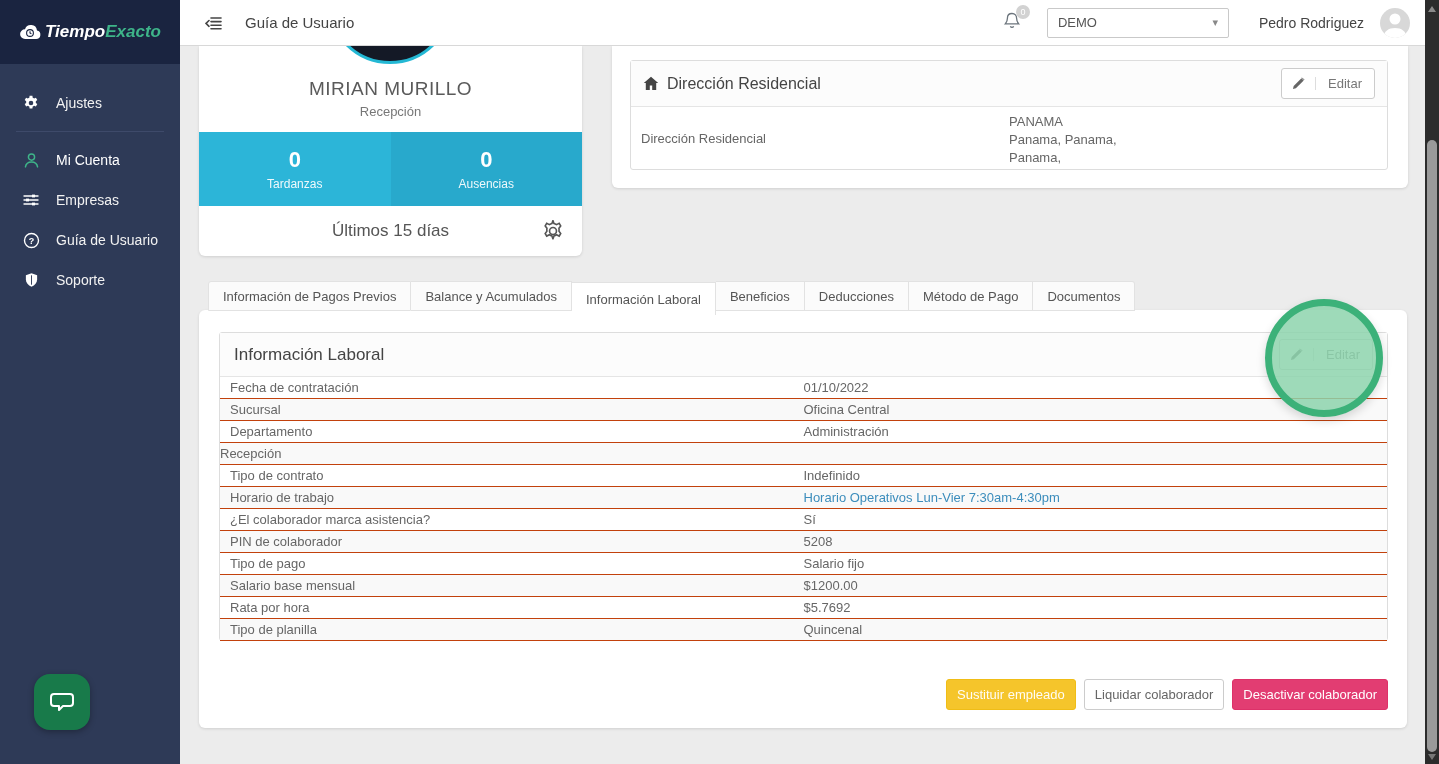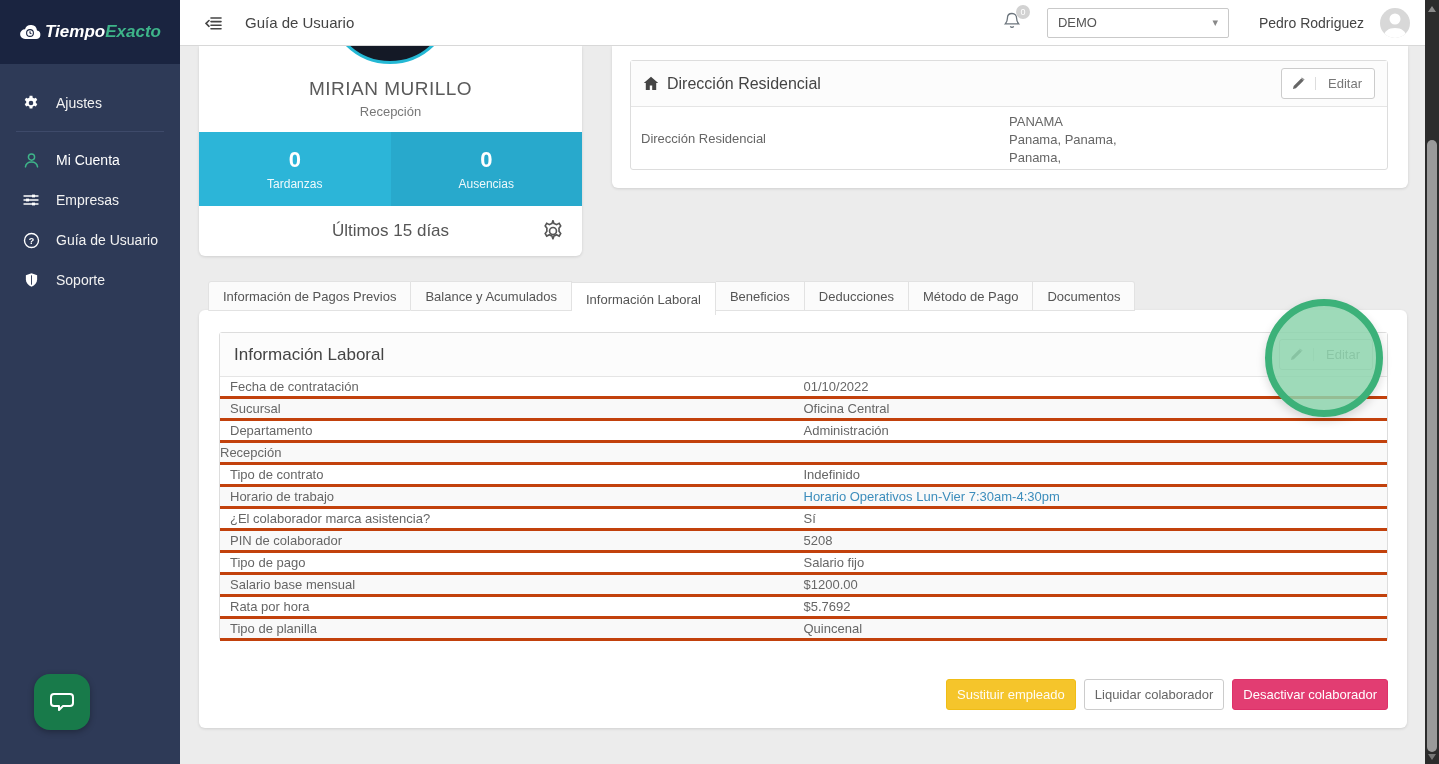--- a/index.html
+++ b/index.html
@@ -62,21 +62,21 @@
   .tab:first-child { border-left:1px solid #e2e2e2; border-top-left-radius:3px; }
   .tab:last-child { border-top-right-radius:3px; }
   .tab.active { background:#fff; height:33px; border-bottom:none; border-color:#e2e2e2; position:relative; top:1px; }
 
   
   .panel { position:absolute; left:19px; top:264px; width:1208px; height:418px; background:#fff; border-radius:6px; box-shadow:0 1px 3px rgba(0,0,0,.12); }
   .laboral-card { position:absolute; left:20px; top:22px; width:1169px; height:309px; border:1px solid #ddd; border-radius:3px; background:#fff; }
   .laboral-header { height:44px; display:flex; align-items:center; padding:0 14px; border-bottom:1px solid #e5e5e5; background:#fcfcfc; }
   .laboral-title { font-size:17px; color:#444; }
   .ltable { width:100%; }
-  .lrow { height:22px; display:flex; align-items:center; font-size:13px; color:#666; border-bottom:3px solid #c2410c; }
+  .lrow { height:22px; display:flex; align-items:center; font-size:13px; color:#666; border-bottom:1px solid #c2410c; }
   .lrow:nth-child(even) { background:#f9f9f9; }
   .lrow .lbl { padding-left:10px; width:50%; }
   .lrow .val { width:50%; }
   .lrow .val a { color:#3c8dbc; text-decoration:none; cursor:pointer; }
 
   
   .actions { position:absolute; right:19px; top:369px; display:flex; gap:8px; }
   .btn { height:31px; padding:0 10px; border-radius:3px; font-size:13px; display:flex; align-items:center; cursor:pointer; border:1px solid transparent; }
   .btn-yellow { background:#f5c52b; color:rgba(255,255,255,.95); border-color:#f0bd16; }
   .btn-default { background:#fff; color:#666; border-color:#ccc; }

